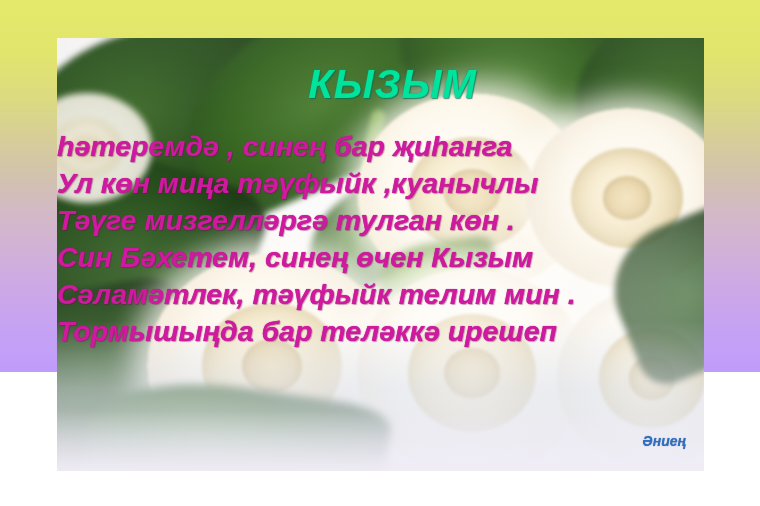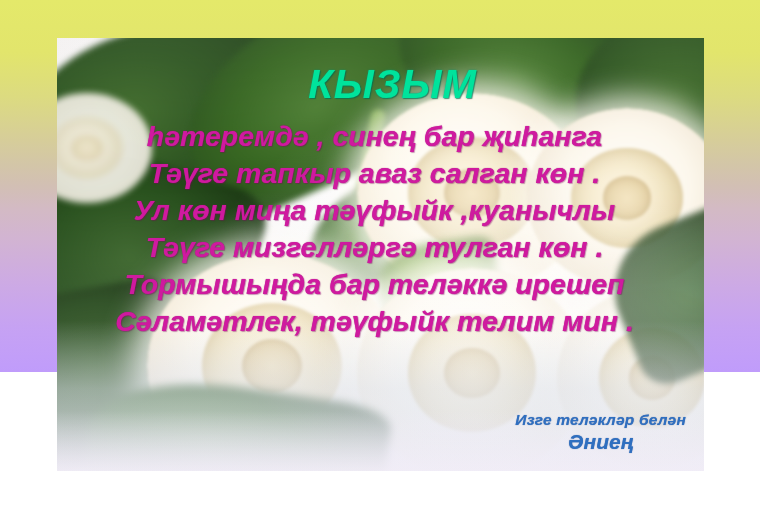--- a/index.html
+++ b/index.html
@@ -242,22 +242,21 @@
     text-shadow:
        0 0 2px rgba(0,150,110,0.9),
        1px 1px 1px rgba(0,90,70,0.6);
     padding-left: 24px;
   }
 
   .verse {
     position: absolute;
     left: 0;
     right: 0;
-    top: 80px;
-    text-align: center;
+    top: 90px;
     padding-right: 12px;
   }
   .verse .line {
     font-family: "Liberation Sans", sans-serif;
     font-style: italic;
     font-weight: 700;
     font-size: 28.5px;
     line-height: 37px;
     color: #cf1a9f;
     white-space: nowrap;
@@ -271,21 +270,21 @@
     right: 18px;
     bottom: 18px;
     text-align: center;
     font-family: "Liberation Sans", sans-serif;
     font-style: italic;
     font-weight: 700;
     color: #2f6fc0;
     text-shadow: 0 0 1px rgba(25,70,140,0.7);
   }
   .signature .sig-line-1 { font-size: 15.5px; line-height: 21px; letter-spacing: 0.2px; }
-  .signature .sig-line-2 { font-size: 21px; line-height: 23px; }
+  .signature .sig-line-2 { font-size: 14px; line-height: 23px; }
 </style>
 </head>
 <body>
 
 <div class="card-frame">
 
   <div class="photo">
 
     <div class="bg-base"></div>
 
@@ -312,27 +311,26 @@
     <div class="bg-shadow"></div>
     <div class="bg-haze"></div>
     <div class="overall-soften"></div>
 
     <div class="text-layer">
 
       <div class="card-title">КЫЗЫМ</div>
 
       <div class="verse">
         <div class="line">һәтеремдә , синең  бар җиһанга</div>
-        <div class="line">Тәүге тапкыр аваз салган көн .</div>
         <div class="line">Ул көн миңа тәүфыйк ,куанычлы</div>
         <div class="line">Тәүге мизгелләргә тулган көн .</div>
+        <div class="line">Син Бәхетем, синең өчен Кызым</div>
+        <div class="line">Сәламәтлек, тәүфыйк телим мин .</div>
         <div class="line">Тормышыңда бар теләккә ирешеп</div>
-        <div class="line">Сәламәтлек, тәүфыйк телим мин .</div>
       </div>
 
       <div class="signature">
-        <div class="sig-line-1">Изге  теләкләр белән</div>
         <div class="sig-line-2">Әниең</div>
       </div>
 
     </div>
   </div>
 </div>
 
 </body></html>

